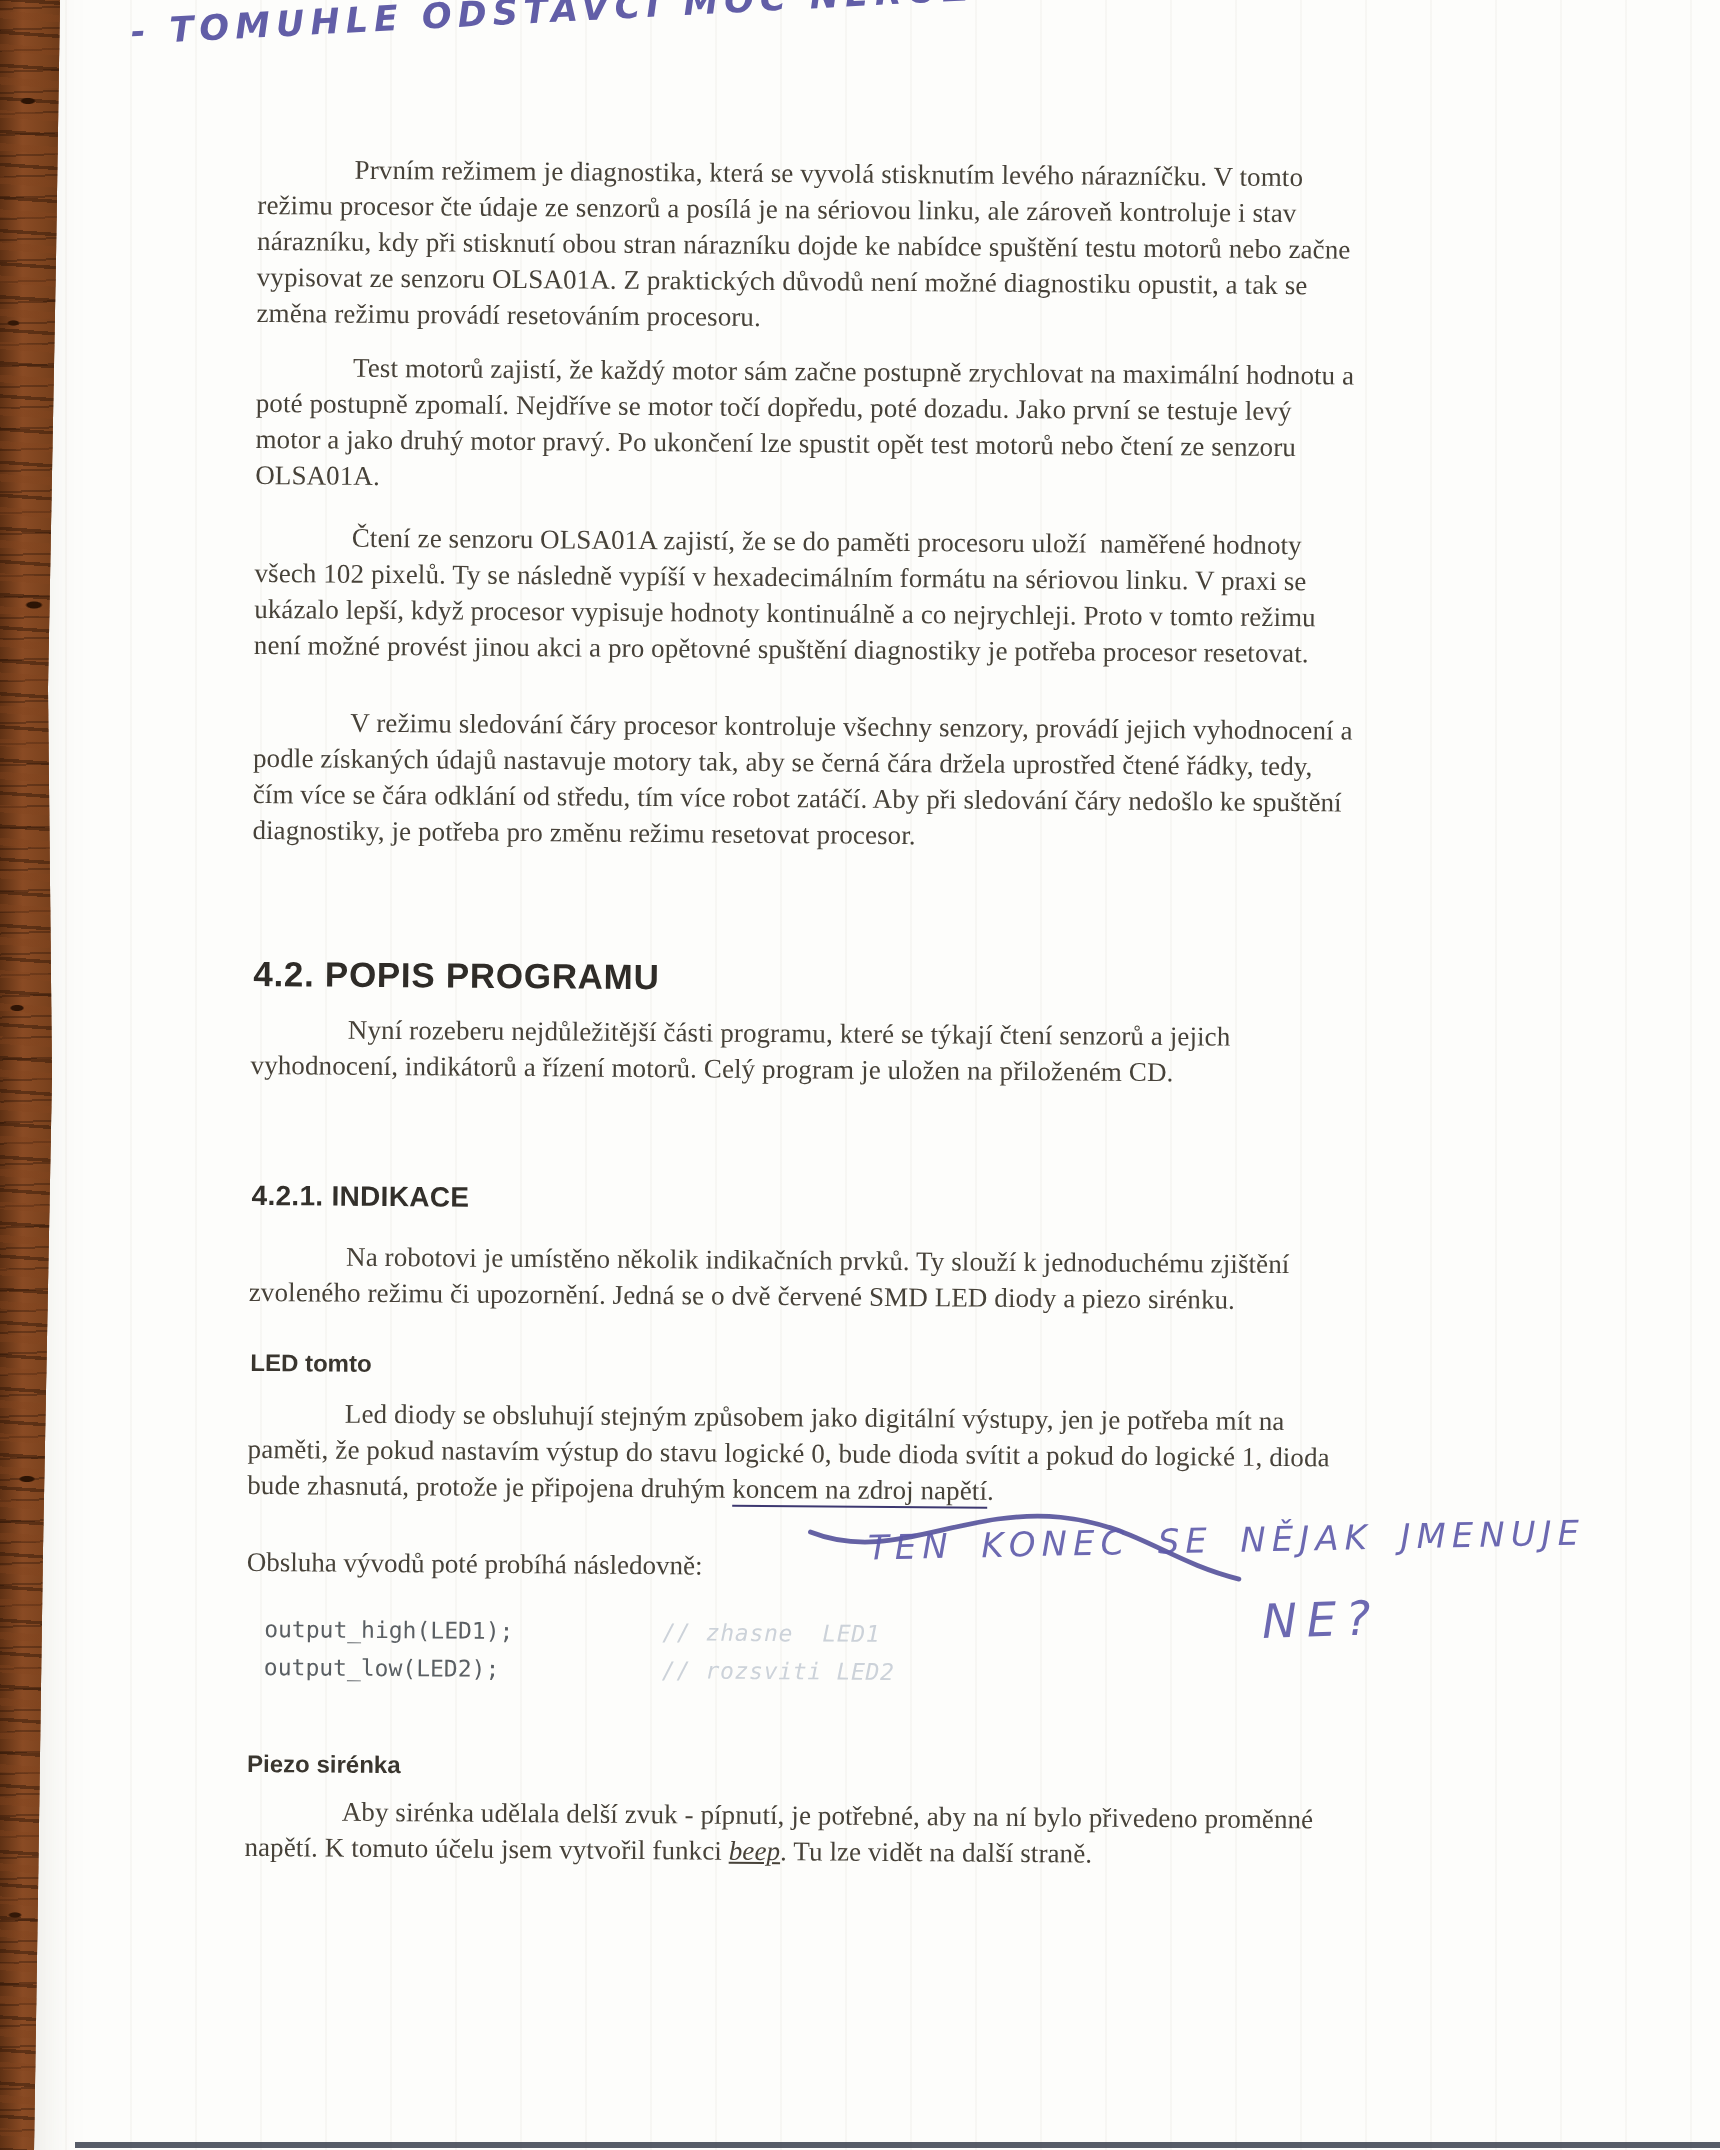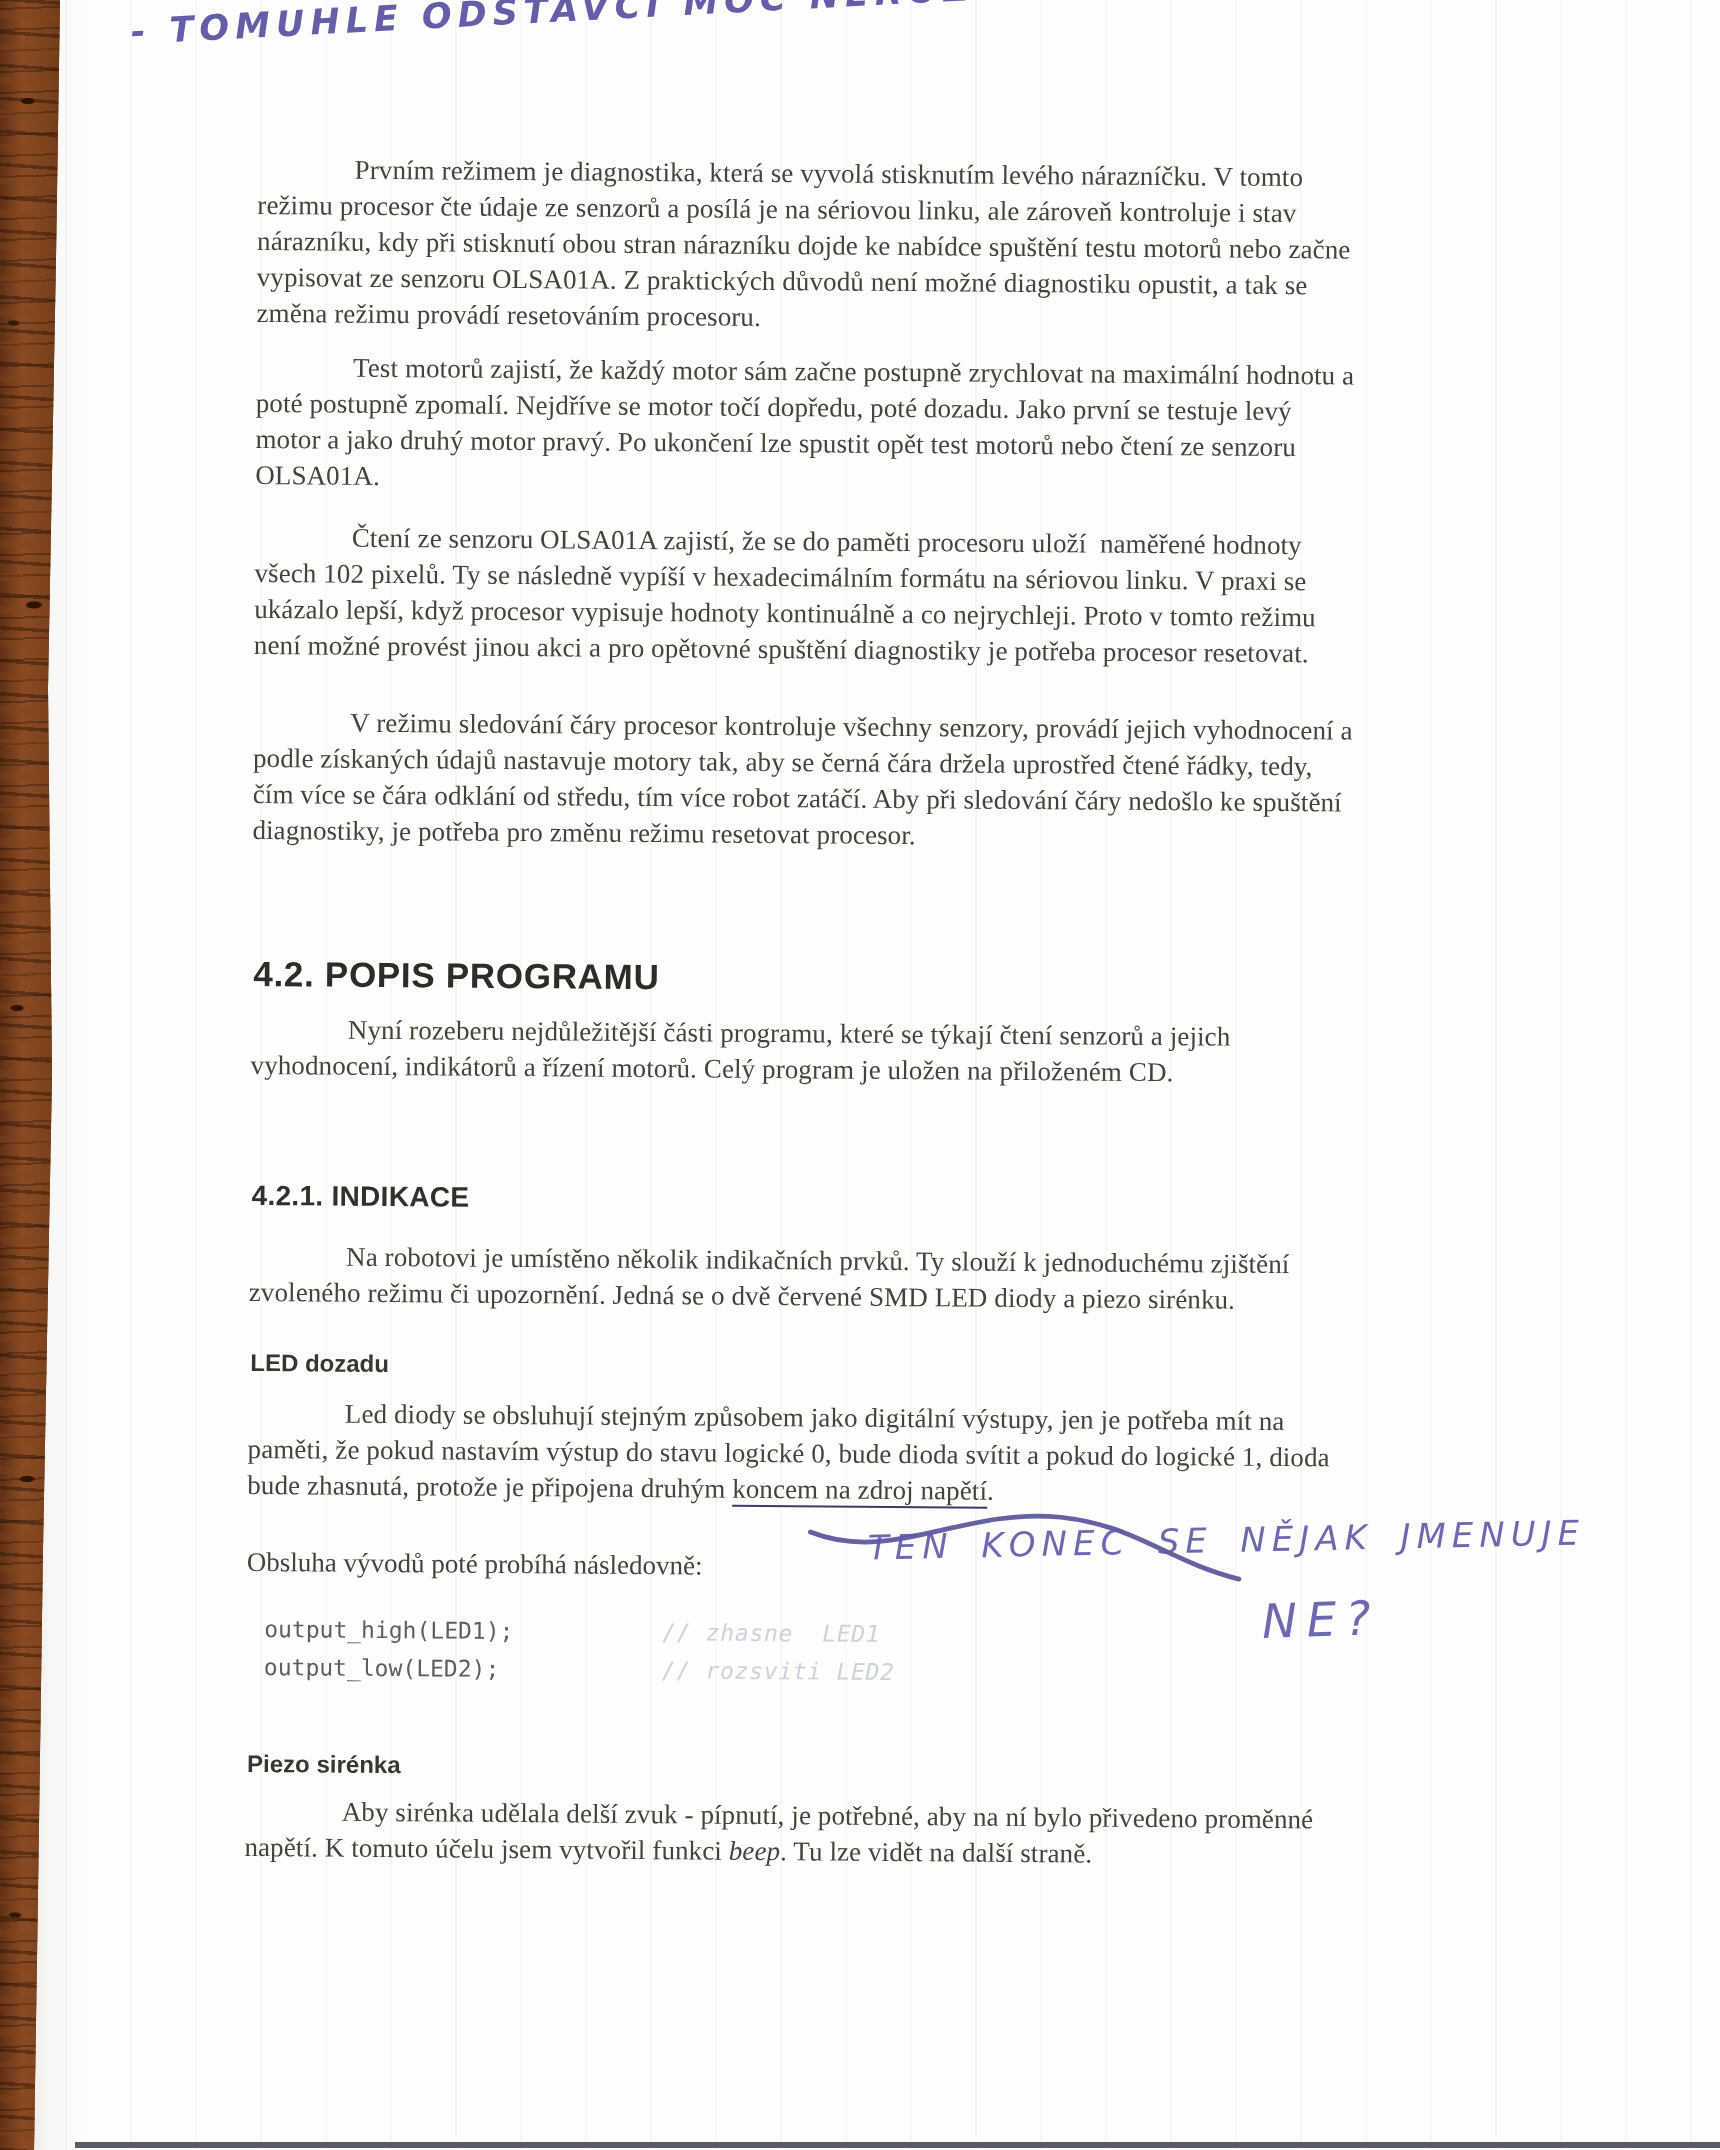--- a/index.html
+++ b/index.html
@@ -40,21 +40,21 @@
   .h-main{position:absolute;left:261px;font:bold 35px/38px "Liberation Sans", sans-serif;
           color:#2f2c28;letter-spacing:0.7px;}
   .h-sub{position:absolute;left:261px;font:bold 28px/31px "Liberation Sans", sans-serif;
          color:#33302b;letter-spacing:0.3px;}
   .h-minor{position:absolute;left:261px;font:bold 24px/28px "Liberation Sans", sans-serif;
            color:#3a362f;}
 
   .lead-line{position:absolute;left:259px;font:27px/36px "Liberation Serif", serif;color:#474239;}
 
   .underlined-phrase{border-bottom:2.7px solid #3d3870;padding-bottom:0.7px;}
-  .it{font-style:italic;}
+  .it{font-style:italic;text-decoration:underline;}
 
   .codeblock{position:absolute;left:277px;top:1610px;
              font:23px/38px "DejaVu Sans Mono", monospace;color:#5a5f63;}
   .code-row{position:relative;white-space:pre;}
   .code-comment{position:absolute;left:398px;top:0;color:#ccd2d9;font-style:italic;
                 letter-spacing:0.7px;white-space:pre;}
 
   
   .hand{position:absolute;font-family:"DejaVu Sans", sans-serif;font-style:italic;
         color:#5551a0;white-space:pre;}
@@ -102,21 +102,21 @@
     <h1 class="h-main" style="top:932px">4.2. POPIS PROGRAMU</h1>
 
     <div class="para indent" style="top:1011px">Nyní rozeberu nejdůležitější části programu, které se týkají čtení senzorů a jejich
 vyhodnocení, indikátorů a řízení motorů. Celý program je uložen na přiloženém CD.</div>
 
     <h2 class="h-sub" style="top:1157px">4.2.1. INDIKACE</h2>
 
     <div class="para indent" style="top:1238px">Na robotovi je umístěno několik indikačních prvků. Ty slouží k jednoduchému zjištění
 zvoleného režimu či upozornění. Jedná se o dvě červené SMD LED diody a piezo sirénku.</div>
 
-    <h3 class="h-minor" style="top:1325px">LED dozadu</h3>
+    <h3 class="h-minor" style="top:1325px">LED tomto</h3>
 
     <div class="para indent" style="top:1395px"><span>Led diody se obsluhují stejným způsobem jako digitální výstupy, jen je potřeba mít na</span>
 <span>paměti, že pokud nastavím výstup do stavu logické 0, bude dioda svítit a pokud do logické 1, dioda</span>
 <span>bude zhasnutá, protože je připojena druhým </span><span class="underlined-phrase">koncem na zdroj napětí</span><span>.</span></div>
 
     <div class="lead-line" style="top:1544px">Obsluha vývodů poté probíhá následovně:</div>
 
     <div class="codeblock">
       <div class="code-row"><span>output_high(LED1);</span><span class="code-comment">// zhasne  LED1</span></div>
       <div class="code-row"><span>output_low(LED2);</span><span class="code-comment">// rozsviti LED2</span></div>

